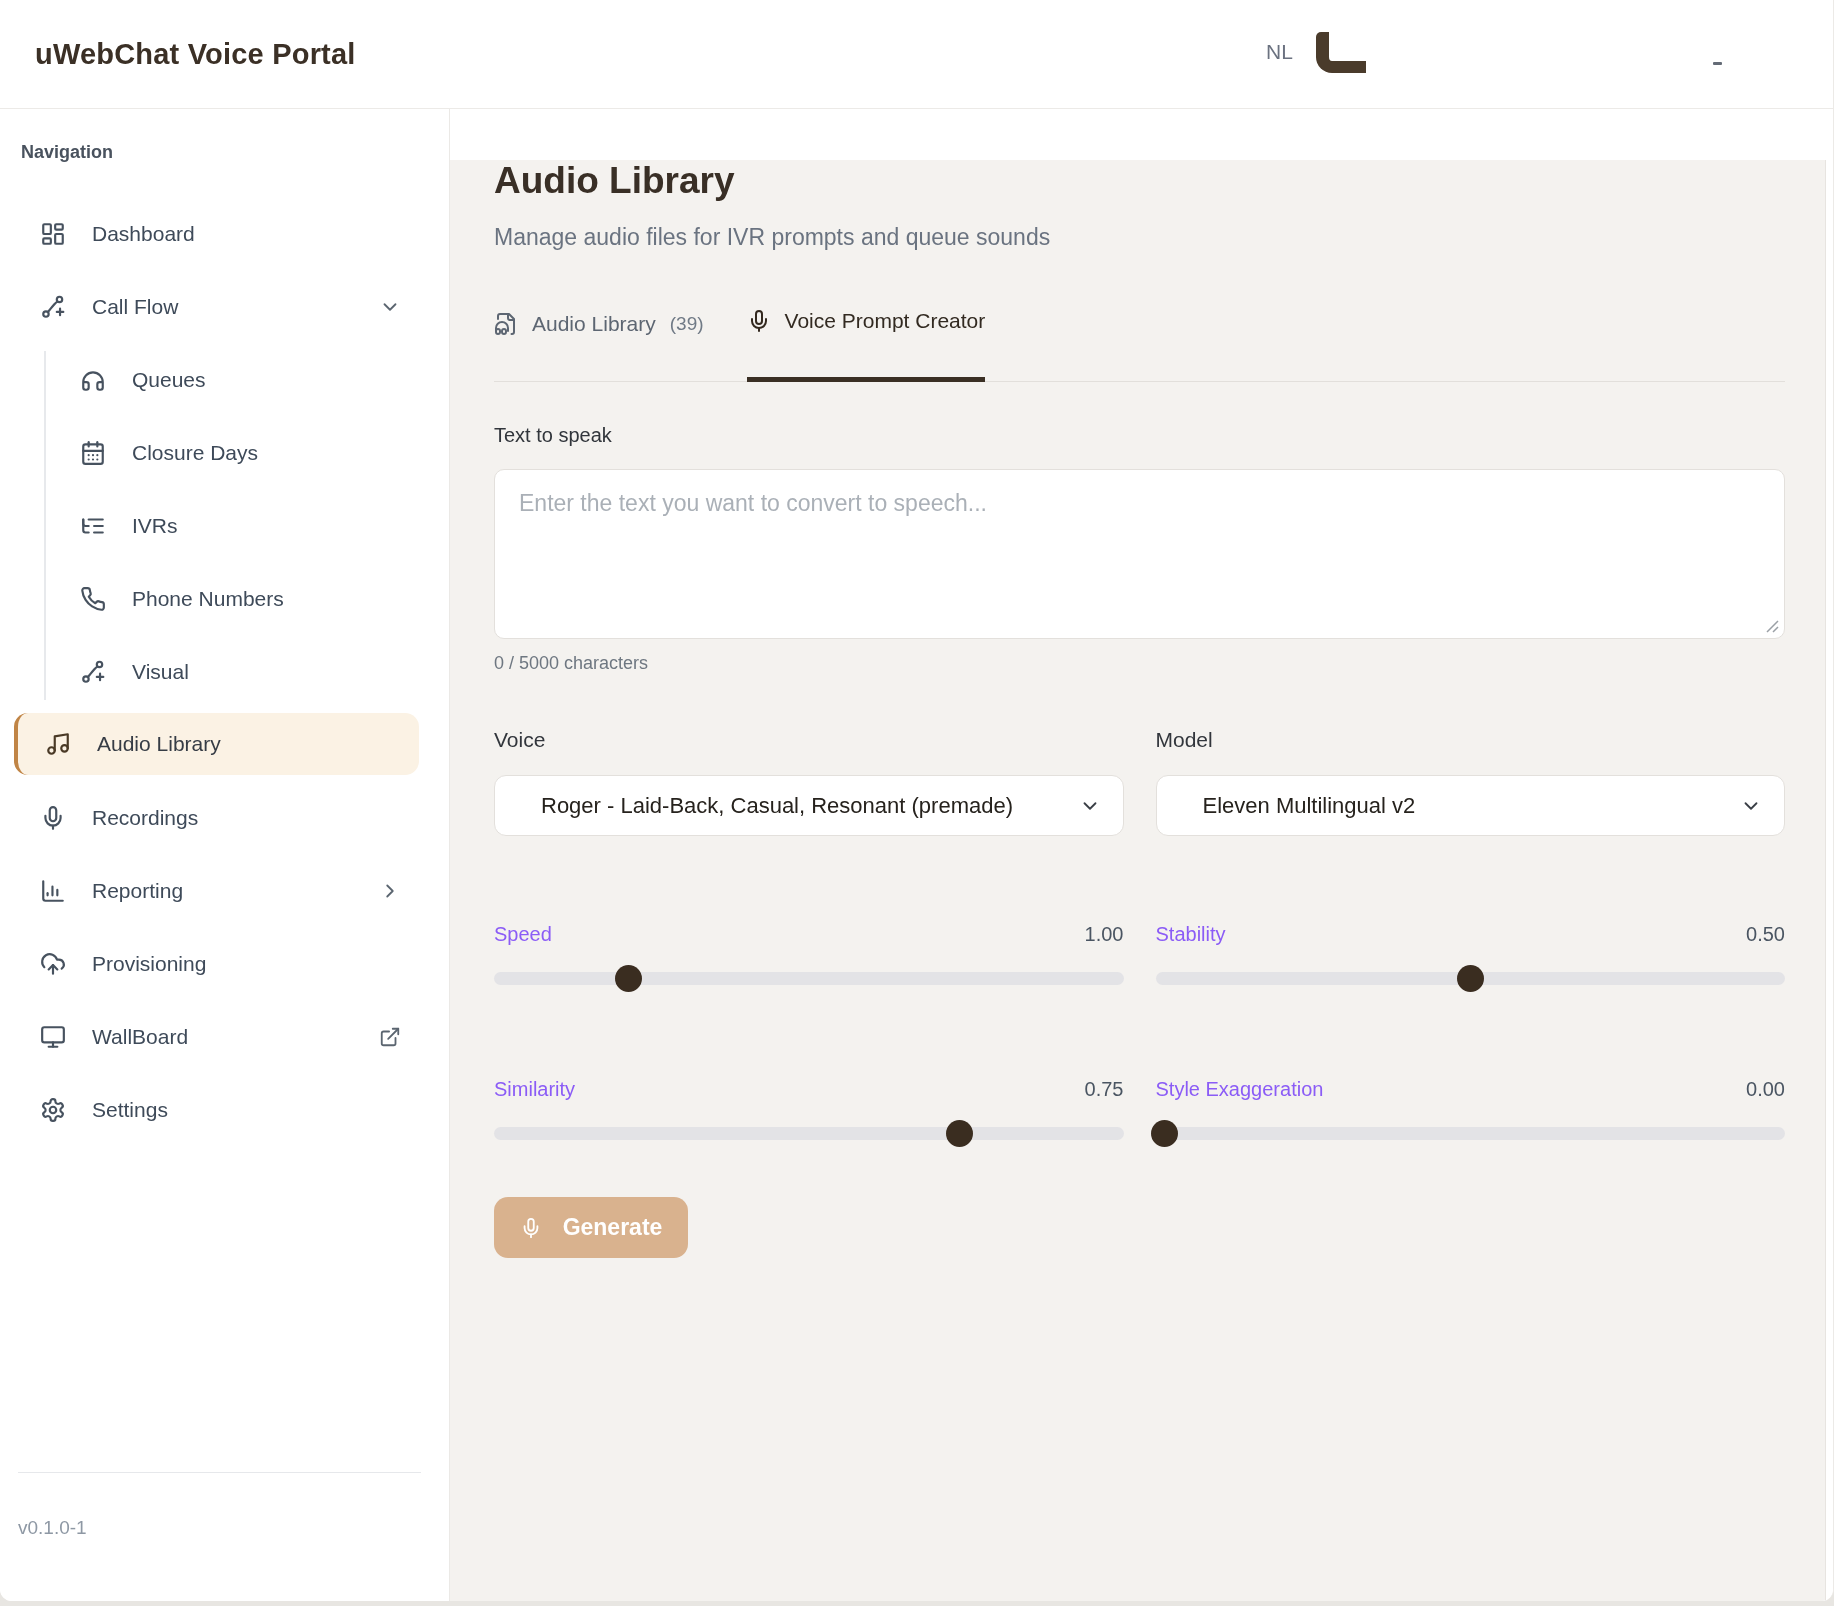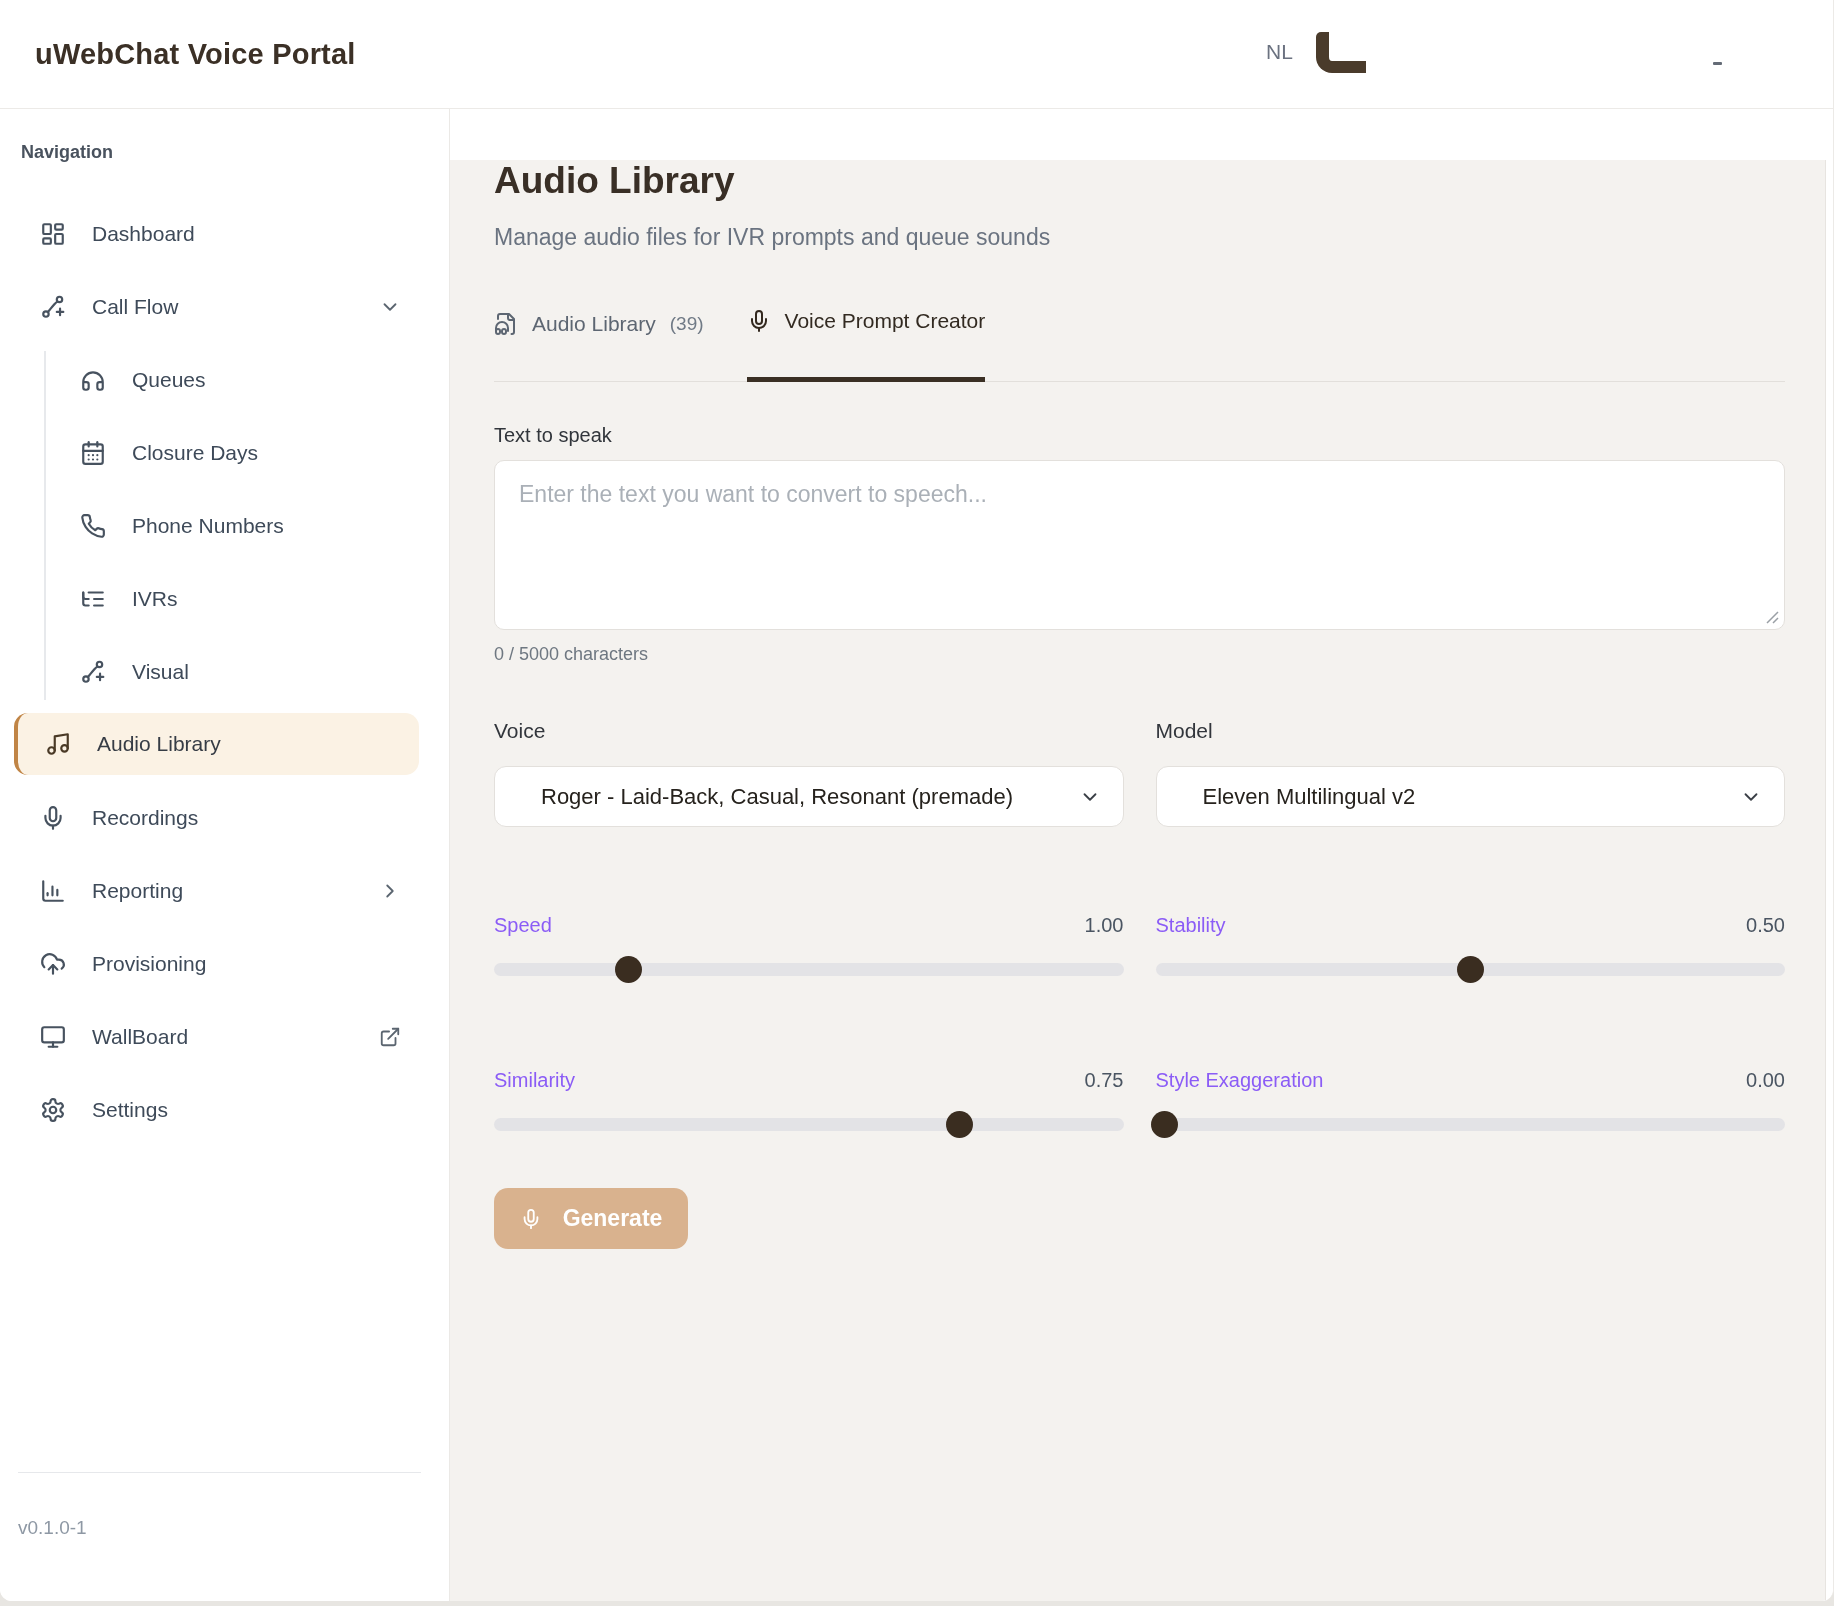--- a/index.html
+++ b/index.html
@@ -78,21 +78,21 @@
   .tabs { margin-top:58px; display:flex; gap:43px; border-bottom:1px solid #e2dfdb; }
   .tab { display:flex; align-items:center; gap:14px; padding-bottom:44px; cursor:pointer; position:relative; margin-bottom:-1px; }
   .tab .ticon { display:flex; }
   .tab-inactive { color:#5d6672; }
   .tab-inactive .tlabel { font-size:21px; color:#5d6672; }
   .tab-inactive .tcount { font-size:19px; color:#707a86; }
   .tab-active { color:#33291f; border-bottom:5px solid #3a2f24; }
   .tab-active .tlabel { font-size:21px; font-weight:500; color:#322a21; }
   
   .field-label { margin-top:42px; font-size:20px; color:#31353b; }
-  .ta-wrap { position:relative; margin-top:13px; }
+  .ta-wrap { position:relative; margin-top:22px; }
   textarea.tts {
     width:100%; height:170px; resize:none; outline:none; display:block;
     background:#fff; border:1.5px solid #e3e0dc; border-radius:10px;
     padding:20px 24px; font-family:"Liberation Sans", sans-serif;
     font-size:23px; color:#33373e;
   }
   textarea.tts::placeholder { color:#aab0b7; }
   .resizer { position:absolute; right:5px; bottom:5px; pointer-events:none; }
   .char-count { margin-top:14px; font-size:18px; color:#6e7781; }
   .two-col { display:grid; grid-template-columns:1fr 1fr; column-gap:32px; }
@@ -188,36 +188,36 @@
                 <path d="M8 2v4"></path>
                 <path d="M3 10h18"></path>
                 <path d="M8 14h.01M12 14h.01M16 14h.01M8 18h.01M12 18h.01M16 18h.01"></path>
               </svg>
           </span>
           <span class="nlabel">Closure Days</span>
         </div>
         <div class="nav-row">
           <span class="nicon">
             <svg width="26" height="26" viewBox="0 0 24 24" fill="none" stroke="currentColor" stroke-width="2" stroke-linecap="round" stroke-linejoin="round">
-                <path d="M22 16.92v3a2 2 0 0 1-2.18 2 19.79 19.79 0 0 1-8.63-3.07 19.5 19.5 0 0 1-6-6 19.79 19.79 0 0 1-3.07-8.67A2 2 0 0 1 4.11 2h3a2 2 0 0 1 2 1.72 12.84 12.84 0 0 0 .7 2.81 2 2 0 0 1-.45 2.11L8.09 9.91a16 16 0 0 0 6 6l1.27-1.27a2 2 0 0 1 2.11-.45 12.84 12.84 0 0 0 2.81.7A2 2 0 0 1 22 16.92z"></path>
-              </svg>
-          </span>
-          <span class="nlabel">Phone Numbers</span>
-        </div>
-        <div class="nav-row">
-          <span class="nicon">
-            <svg width="26" height="26" viewBox="0 0 24 24" fill="none" stroke="currentColor" stroke-width="2" stroke-linecap="round" stroke-linejoin="round">
                 <path d="M21 6H8"></path>
                 <path d="M21 12h-8"></path>
                 <path d="M21 18h-8"></path>
                 <path d="M3 6v10c0 1.1.9 2 2 2h3"></path>
                 <path d="M3 6v4c0 1.1.9 2 2 2h3"></path>
               </svg>
           </span>
           <span class="nlabel">IVRs</span>
+        </div>
+        <div class="nav-row">
+          <span class="nicon">
+            <svg width="26" height="26" viewBox="0 0 24 24" fill="none" stroke="currentColor" stroke-width="2" stroke-linecap="round" stroke-linejoin="round">
+                <path d="M22 16.92v3a2 2 0 0 1-2.18 2 19.79 19.79 0 0 1-8.63-3.07 19.5 19.5 0 0 1-6-6 19.79 19.79 0 0 1-3.07-8.67A2 2 0 0 1 4.11 2h3a2 2 0 0 1 2 1.72 12.84 12.84 0 0 0 .7 2.81 2 2 0 0 1-.45 2.11L8.09 9.91a16 16 0 0 0 6 6l1.27-1.27a2 2 0 0 1 2.11-.45 12.84 12.84 0 0 0 2.81.7A2 2 0 0 1 22 16.92z"></path>
+              </svg>
+          </span>
+          <span class="nlabel">Phone Numbers</span>
         </div>
         <div class="nav-row">
           <span class="nicon">
             <svg width="26" height="26" viewBox="0 0 24 24" fill="none" stroke="currentColor" stroke-width="2" stroke-linecap="round" stroke-linejoin="round">
                 <circle cx="5.5" cy="18.5" r="2.5"></circle>
                 <circle cx="18" cy="5" r="2.5"></circle>
                 <path d="M7.3 16.6 C 10 13.5, 12.5 9.5, 16 7"></path>
                 <path d="M18.5 13.5v6"></path>
                 <path d="M15.5 16.5h6"></path>
               </svg>

